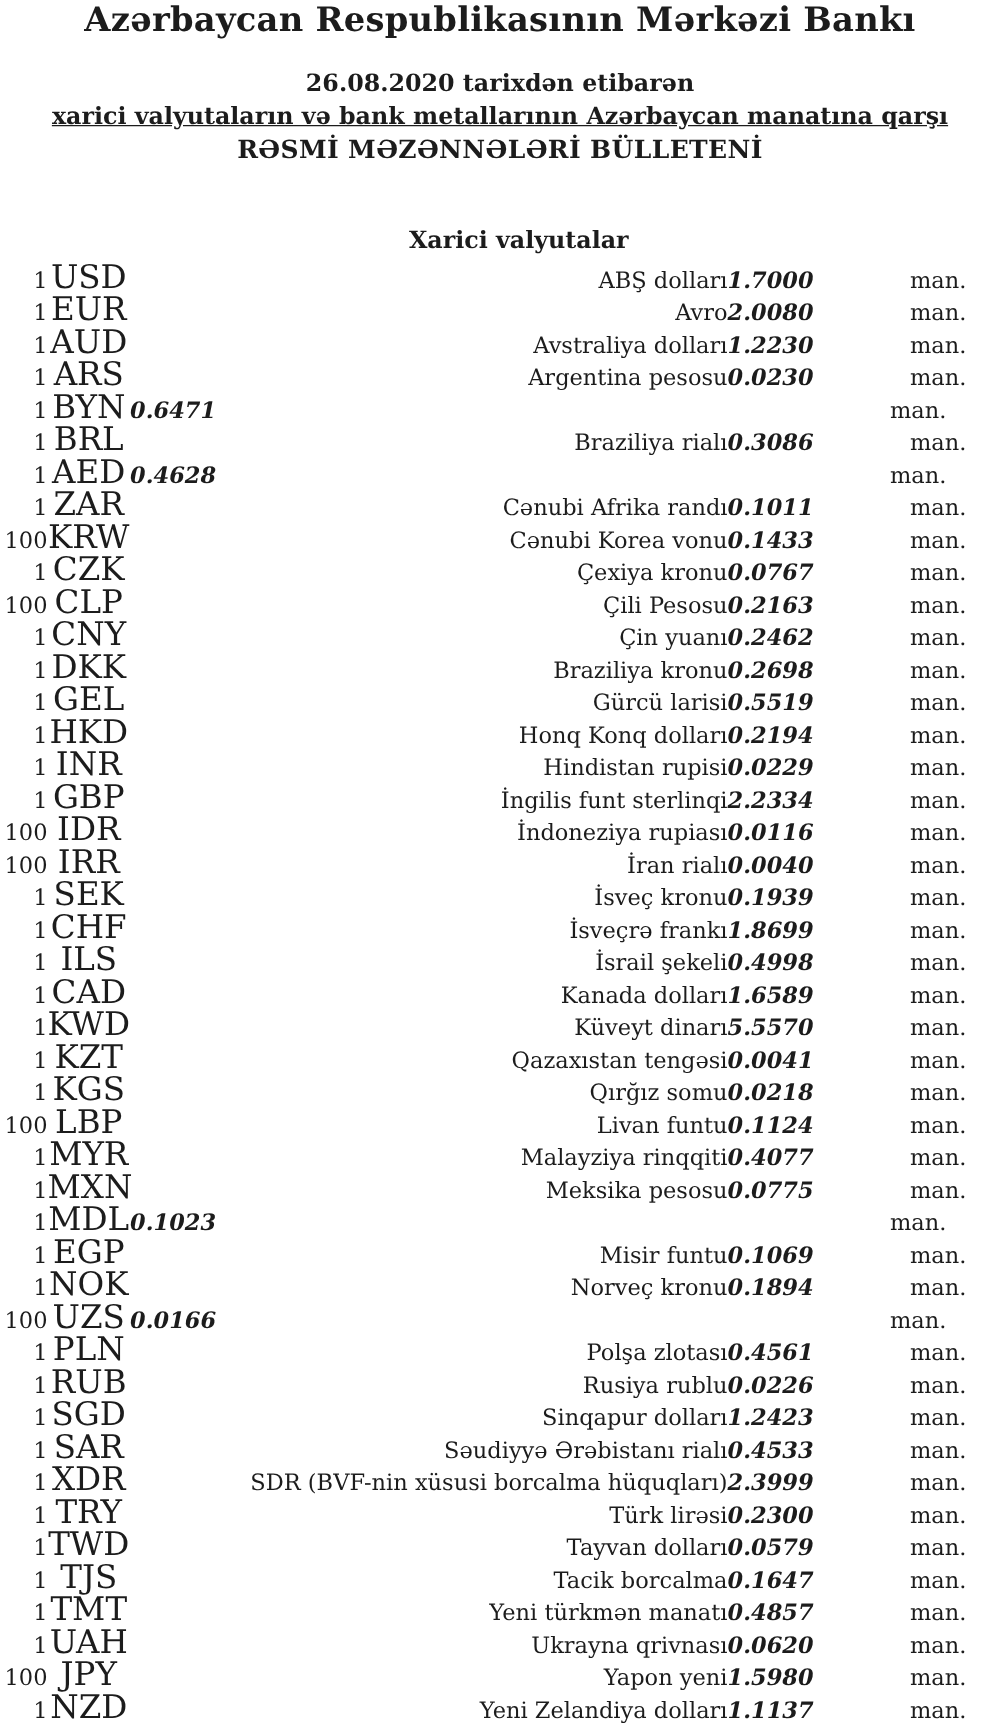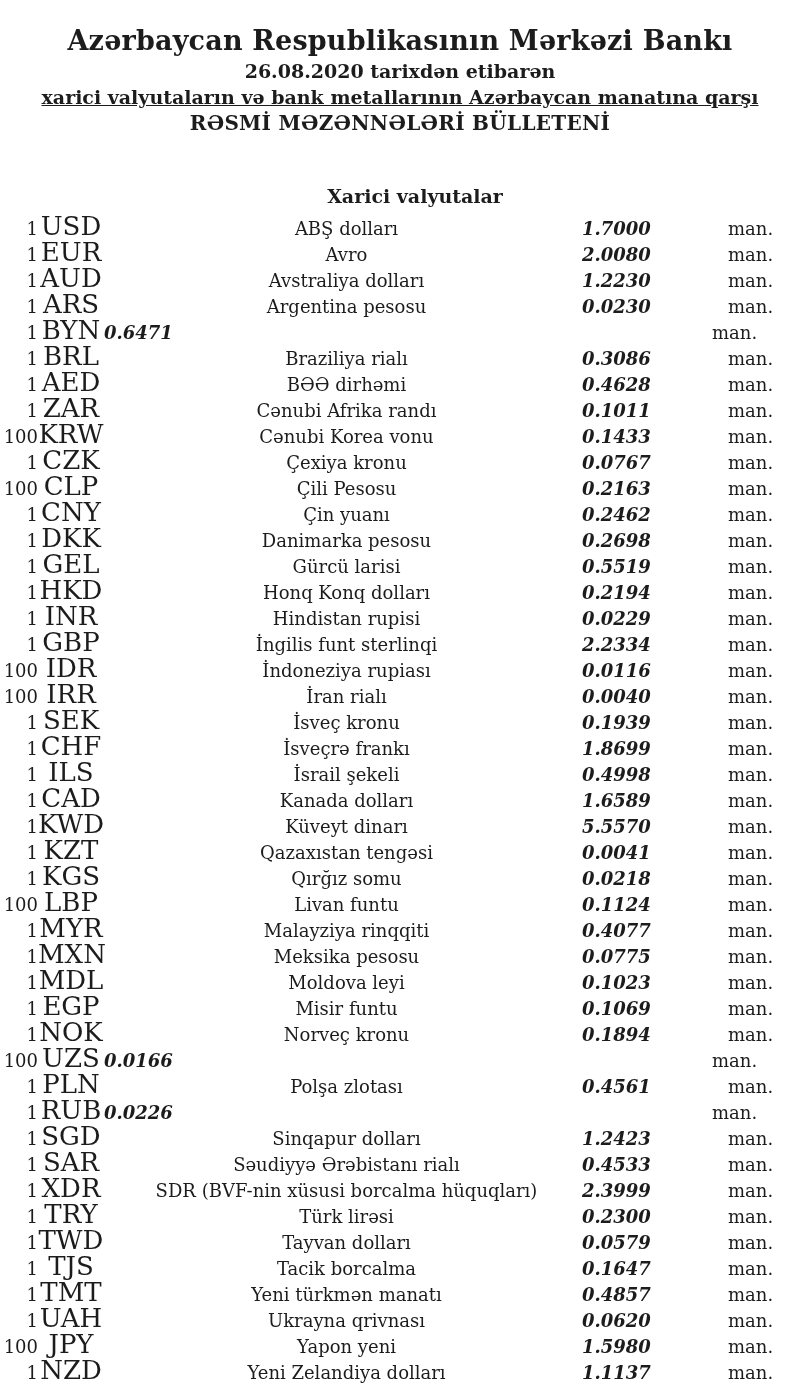--- a/index.html
+++ b/index.html
@@ -11,30 +11,31 @@
     position: relative;
     width: 800px;
     height: 1384px;
     background: #ffffff;
     color: #1c1c1c;
     font-family: "DejaVu Serif", "Liberation Serif", serif;
     overflow: hidden;
   }
   header { text-align: center; }
   .bank-title {
-    margin-top: 24px;
+    margin-top: 0;
     font-size: 27px;
     line-height: 34px;
     font-weight: bold;
     letter-spacing: 0.2px;
   }
   .date-line {
     font-size: 19px;
     line-height: 26px;
     font-weight: bold;
+    margin-top: 20px;
   }
   .subtitle-line {
     font-size: 19px;
     line-height: 26px;
     font-weight: bold;
     text-decoration: underline;
   }
   .bulletin-title {
     font-size: 20px;
     line-height: 27px;
@@ -64,21 +65,21 @@
     align-items: baseline;
   }
   .rate-row .qty {
     text-align: right;
   }
   .rate-row .code {
     text-align: center;
     font-size: 26px;
   }
   .rate-row .name {
-    text-align: center;
+    text-align: right;
     padding-left: 7px;
     white-space: nowrap;
     overflow: hidden;
   }
   .rate-row .value {
     font-weight: bold;
     font-style: italic;
   }
   .rate-row .unit {
     text-align: left;
@@ -141,21 +142,20 @@
         <span class="qty">1</span>
         <span class="code">BRL</span>
         <span class="name">Braziliya rialı</span>
         <span class="value">0.3086</span>
         <span class="gap"></span>
         <span class="unit">man.</span>
       </div>
       <div class="rate-row">
         <span class="qty">1</span>
         <span class="code">AED</span>
-        <span class="name">BƏƏ dirhəmi</span>
         <span class="value">0.4628</span>
         <span class="gap"></span>
         <span class="unit">man.</span>
       </div>
       <div class="rate-row">
         <span class="qty">1</span>
         <span class="code">ZAR</span>
         <span class="name">Cənubi Afrika randı</span>
         <span class="value">0.1011</span>
         <span class="gap"></span>
@@ -189,21 +189,21 @@
         <span class="qty">1</span>
         <span class="code">CNY</span>
         <span class="name">Çin yuanı</span>
         <span class="value">0.2462</span>
         <span class="gap"></span>
         <span class="unit">man.</span>
       </div>
       <div class="rate-row">
         <span class="qty">1</span>
         <span class="code">DKK</span>
-        <span class="name">Danimarka pesosu</span>
+        <span class="name">Braziliya kronu</span>
         <span class="value">0.2698</span>
         <span class="gap"></span>
         <span class="unit">man.</span>
       </div>
       <div class="rate-row">
         <span class="qty">1</span>
         <span class="code">GEL</span>
         <span class="name">Gürcü larisi</span>
         <span class="value">0.5519</span>
         <span class="gap"></span>
@@ -325,21 +325,20 @@
         <span class="qty">1</span>
         <span class="code">MXN</span>
         <span class="name">Meksika pesosu</span>
         <span class="value">0.0775</span>
         <span class="gap"></span>
         <span class="unit">man.</span>
       </div>
       <div class="rate-row">
         <span class="qty">1</span>
         <span class="code">MDL</span>
-        <span class="name">Moldova leyi</span>
         <span class="value">0.1023</span>
         <span class="gap"></span>
         <span class="unit">man.</span>
       </div>
       <div class="rate-row">
         <span class="qty">1</span>
         <span class="code">EGP</span>
         <span class="name">Misir funtu</span>
         <span class="value">0.1069</span>
         <span class="gap"></span>
@@ -364,20 +363,21 @@
         <span class="qty">1</span>
         <span class="code">PLN</span>
         <span class="name">Polşa zlotası</span>
         <span class="value">0.4561</span>
         <span class="gap"></span>
         <span class="unit">man.</span>
       </div>
       <div class="rate-row">
         <span class="qty">1</span>
         <span class="code">RUB</span>
+        <span class="name">Rusiya rublu</span>
         <span class="value">0.0226</span>
         <span class="gap"></span>
         <span class="unit">man.</span>
       </div>
       <div class="rate-row">
         <span class="qty">1</span>
         <span class="code">SGD</span>
         <span class="name">Sinqapur dolları</span>
         <span class="value">1.2423</span>
         <span class="gap"></span>

